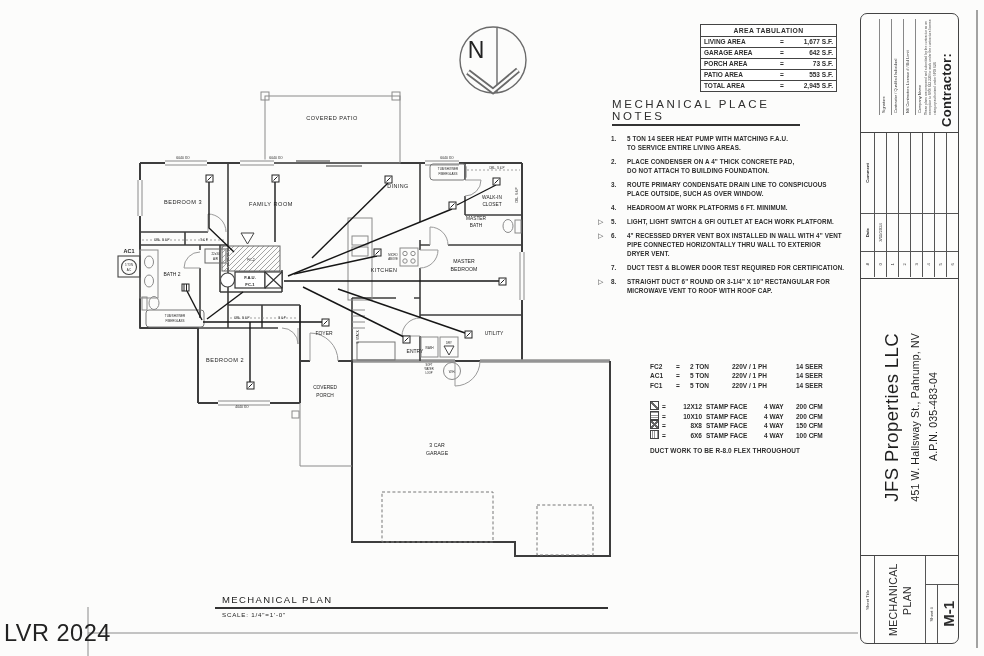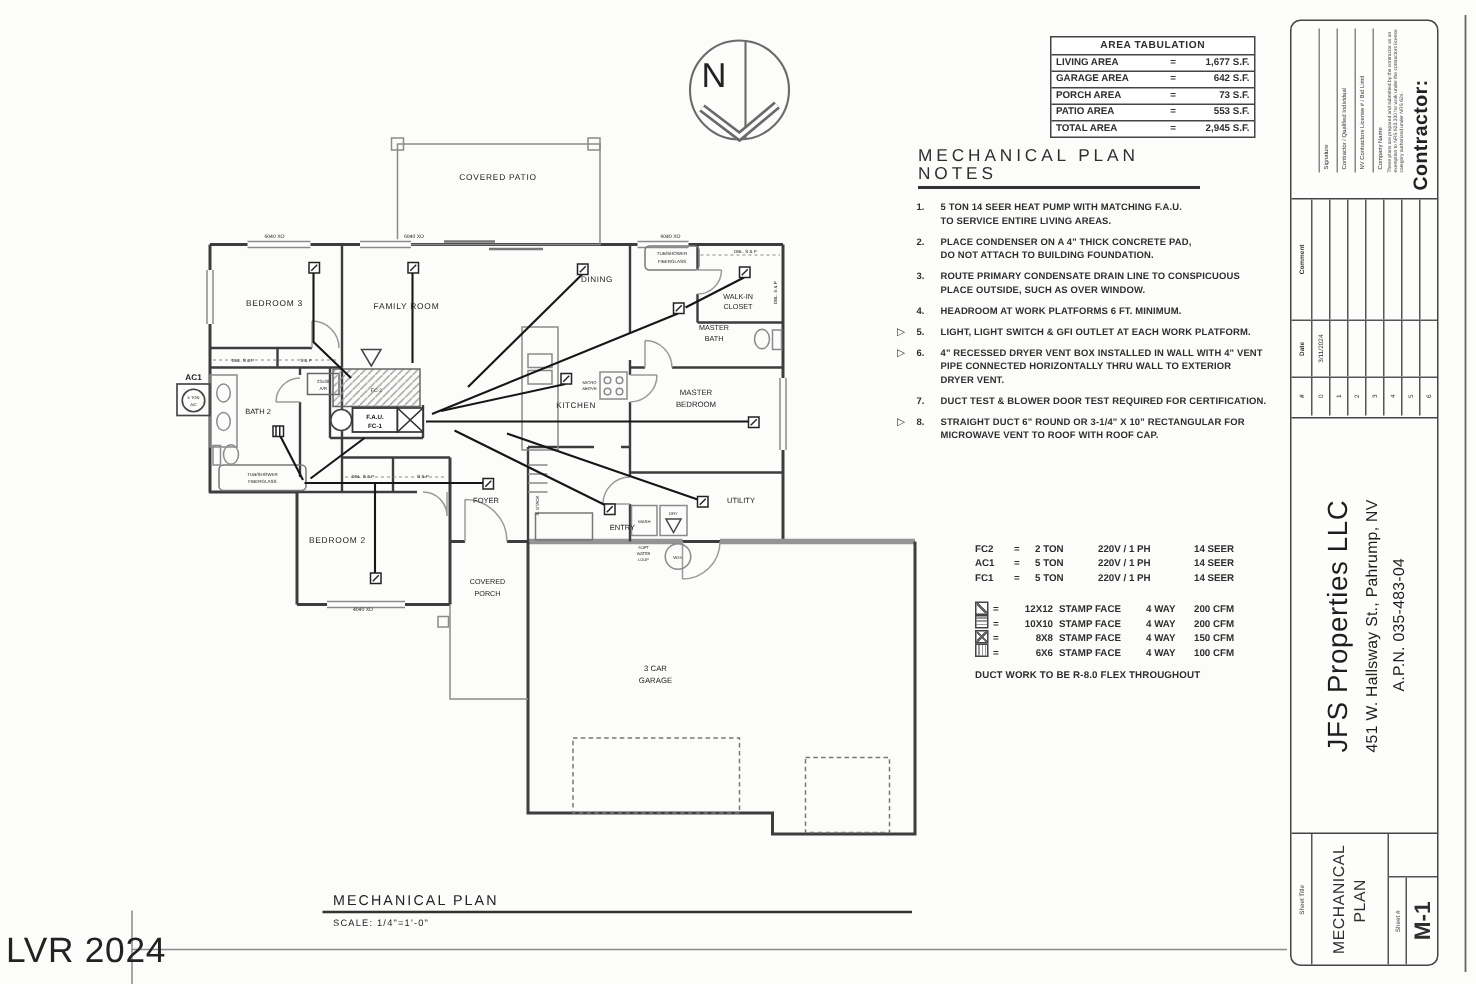--- a/index.html
+++ b/index.html
@@ -393,21 +393,21 @@
       <span class="at-val">553 S.F.</span>
     </div>
     <div class="at-row">
       <span class="at-label">TOTAL AREA</span>
       <span class="at-eq">=</span>
       <span class="at-val">2,945 S.F.</span>
     </div>
   </div>
 
   <div class="abs notes">
-    <div class="notes-title">MECHANICAL PLAN NOTES</div>
+    <div class="notes-title">MECHANICAL PLACE NOTES</div>
     <div class="notes-list">
       <div class="note-item">
         <span class="note-flag hide"></span>
         <span class="note-num">1.</span>
         <span class="note-text">5 TON 14 SEER HEAT PUMP WITH MATCHING F.A.U.
 TO SERVICE  ENTIRE LIVING AREAS.</span>
       </div>
       <div class="note-item">
         <span class="note-flag hide"></span>
         <span class="note-num">2.</span>

